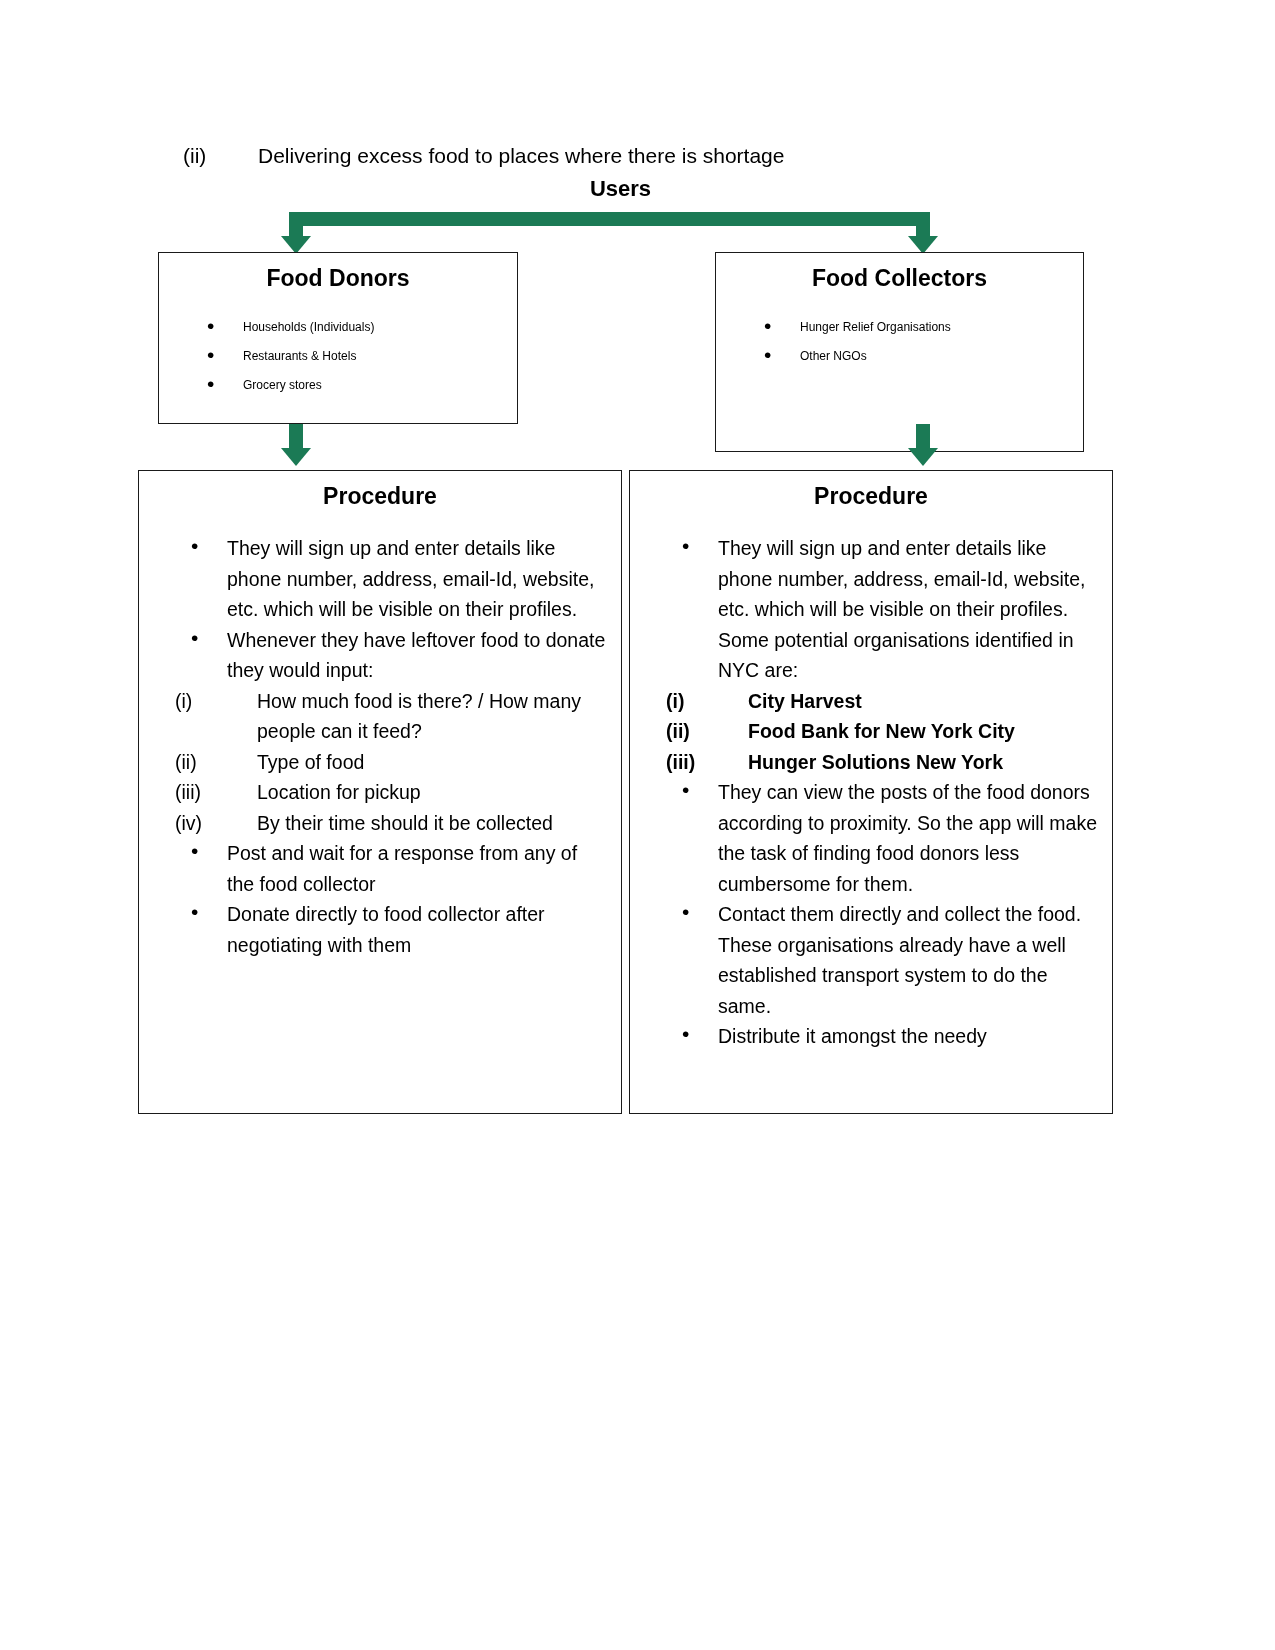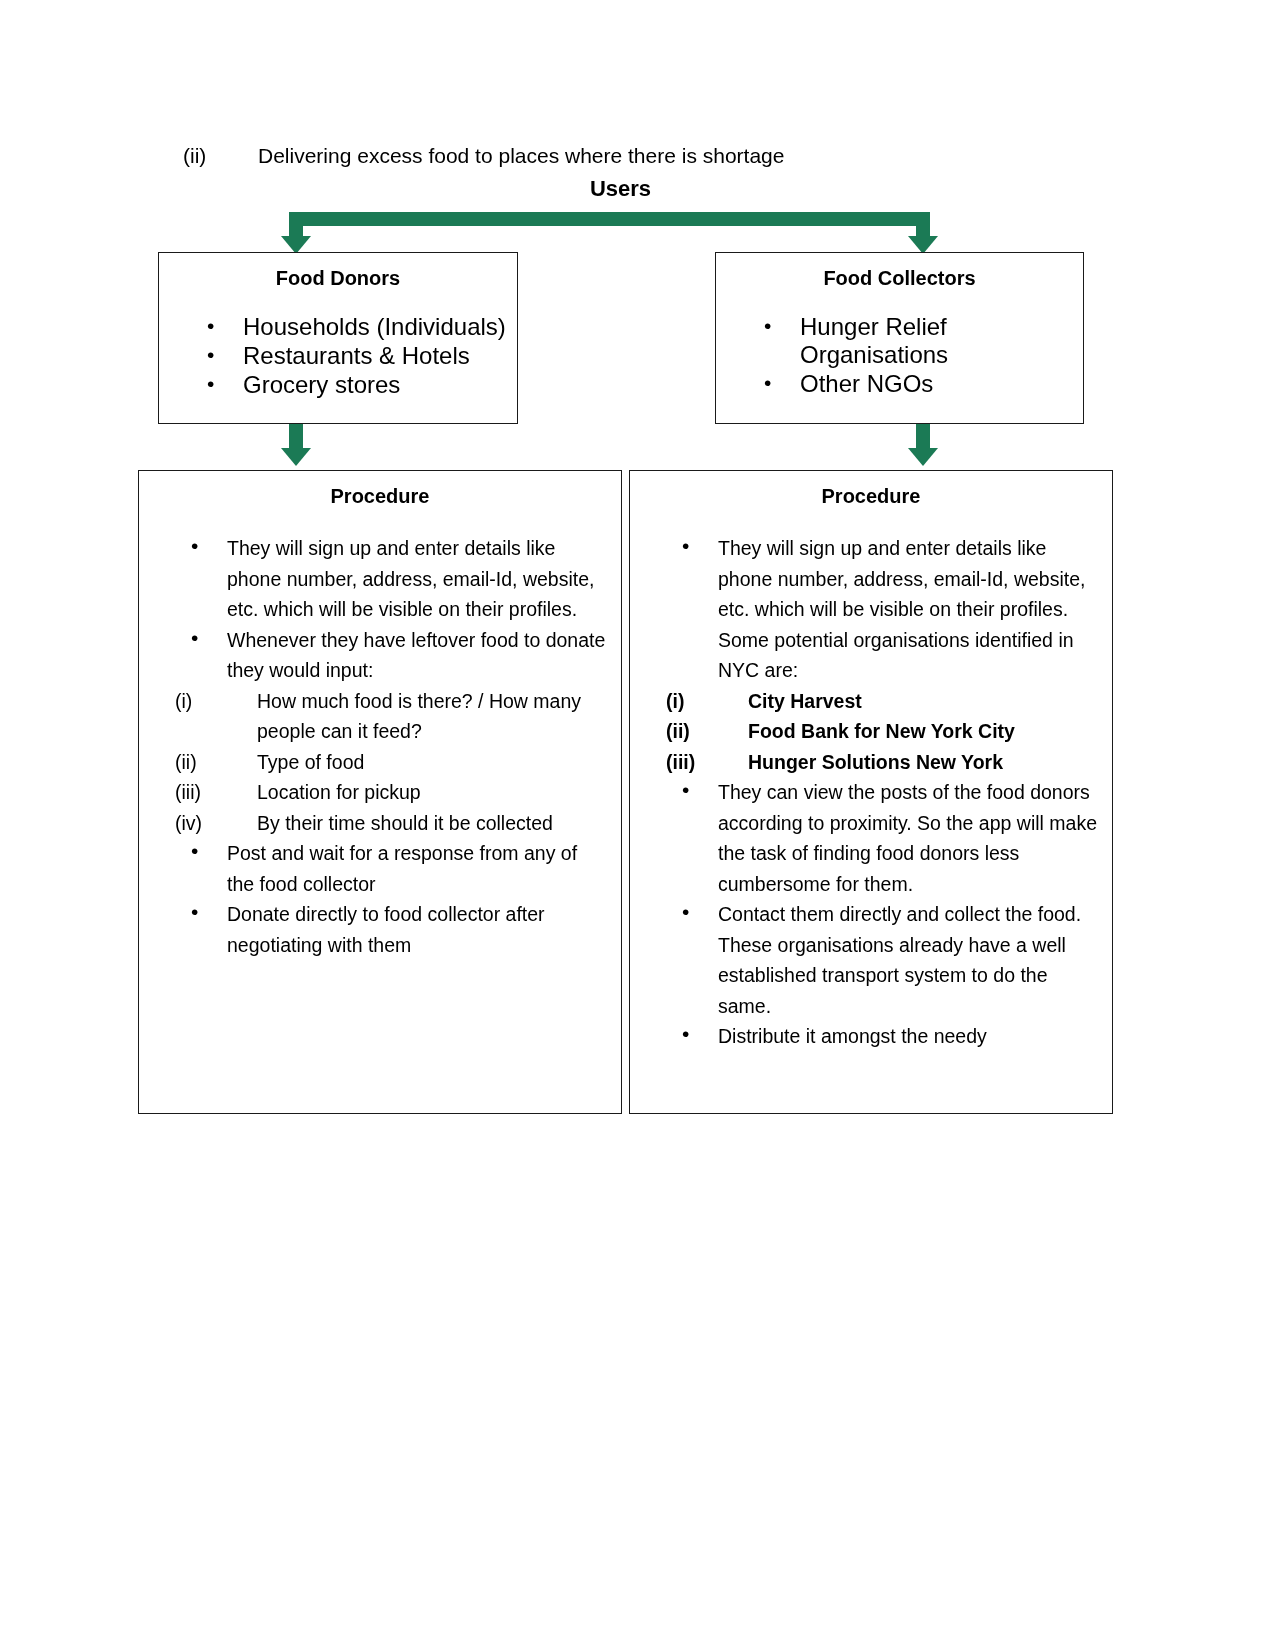--- a/index.html
+++ b/index.html
@@ -73,31 +73,31 @@
   
   .box {
     position: absolute;
     border: 1.5px solid #1a1a1a;
     background: #ffffff;
     box-sizing: border-box;
   }
   .box-title {
     text-align: center;
     font-weight: bold;
-    font-size: 20px;
+    font-size: 23px;
     line-height: 26px;
     margin-top: 12px;
   }
 
   
   ul.tl {
     list-style: none;
     margin: 22px 0 0 0;
     padding: 0 0 0 48px;
-    font-size: 24px;
+    font-size: 12px;
     line-height: 28px;
   }
   ul.tl > li {
     position: relative;
     padding-left: 36px;
     margin-bottom: 1px;
   }
   ul.tl > li::before {
     content: "\2022";
     position: absolute;
@@ -166,21 +166,21 @@
 
   <div class="box" style="left:150px; top:252px; width:360px; height:172px;">
     <div class="box-title">Food Donors</div>
     <ul class="tl">
       <li>Households (Individuals)</li>
       <li>Restaurants &amp; Hotels</li>
       <li>Grocery stores</li>
     </ul>
   </div>
 
-  <div class="box" style="left:707px; top:252px; width:369px; height:172px;">
+  <div class="box" style="left:707px; top:252px; width:369px; height:200px;">
     <div class="box-title">Food Collectors</div>
     <ul class="tl">
       <li>Hunger Relief Organisations</li>
       <li>Other NGOs</li>
     </ul>
   </div>
 
   <div class="conn">
     <div class="vstem" style="left:281px; top:424px; width:14px; height:26px;"></div>
     <div class="ahead" style="left:273px; top:448px;"></div>

